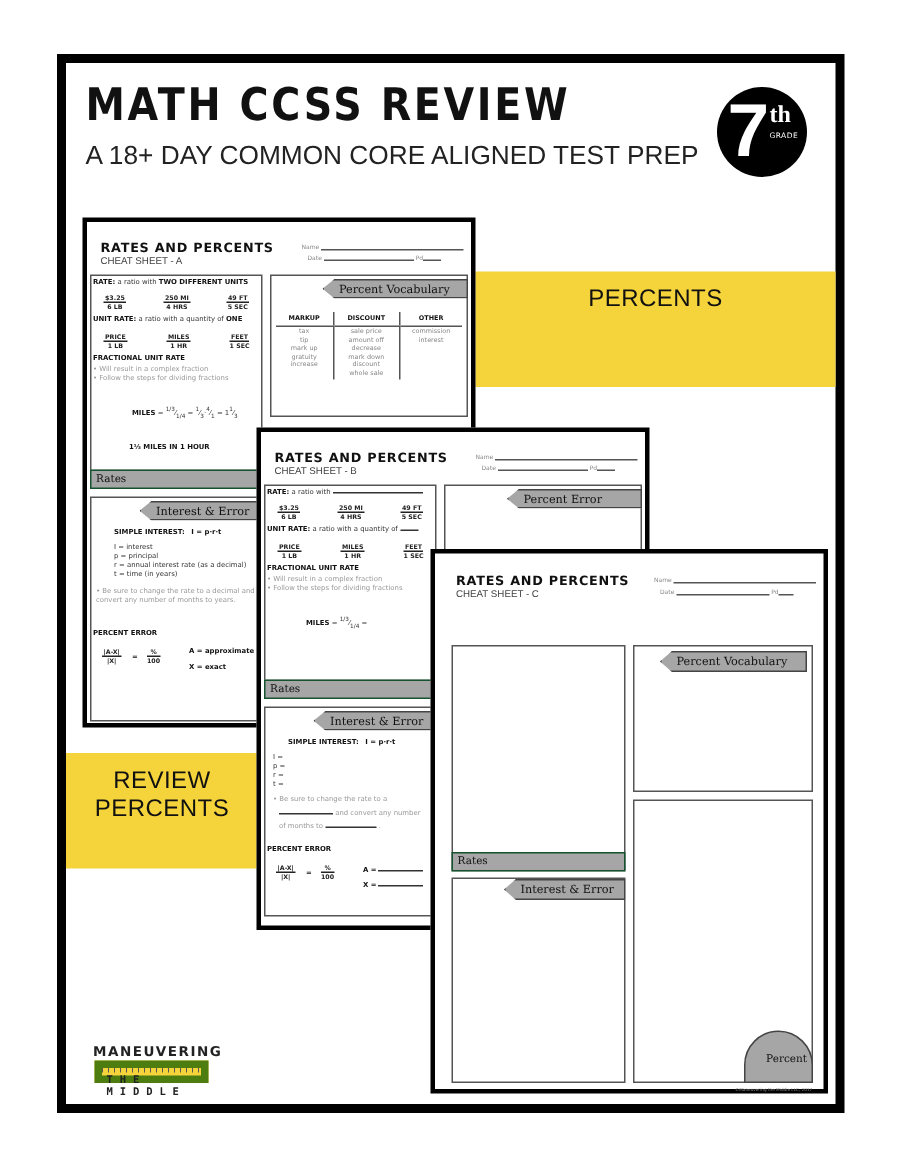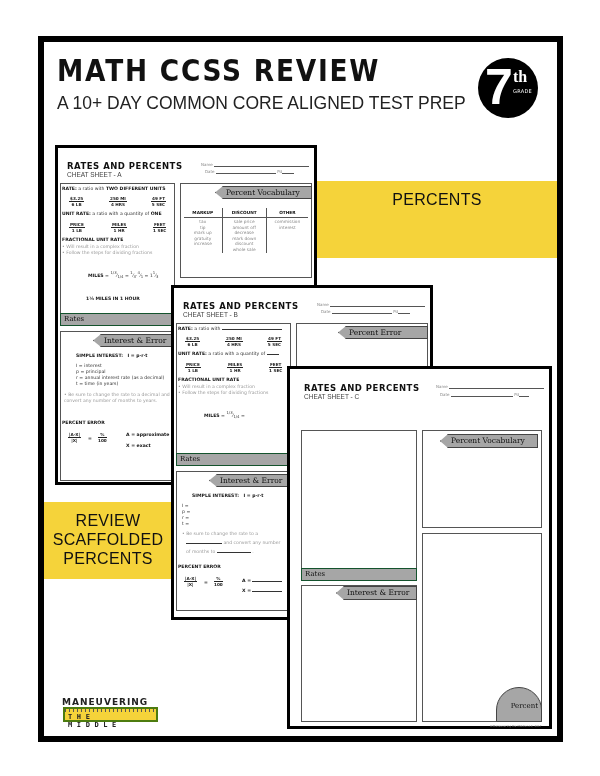--- a/index.html
+++ b/index.html
@@ -26,44 +26,43 @@
   .gray { color: #999; }
   .frac { position: absolute; font-size: 4.2px; text-align: center; font-weight: bold; color: #222; }
   .frac .n { border-bottom: 0.6px solid #222; padding: 0 1px; }
   .vt { position: absolute; border-collapse: collapse; font-size: 4.3px; }
   .vt th { font-weight: bold; padding: 2px 4px; border-bottom: 1px solid #555; }
   .vt td { color: #888; text-align: center; vertical-align: top; padding: 1px 3px; line-height: 5.5px; }
   .vt th + th, .vt td + td { border-left: 1px solid #555; }
   .quarter { position: absolute; background: #a6a6a6; border: 1px solid #444; border-radius: 40px 40px 0 0; font-family: "DejaVu Serif", serif; font-size: 7px; text-align: right; padding-right: 3px; padding-top: 14px; }
   .copy { position: absolute; font-size: 2.8px; color: #888; }
   .logo-top { position: absolute; left: 62px; top: 697px; font-family: "DejaVu Sans", sans-serif; font-weight: bold; font-size: 9px; letter-spacing: 1px; color: #222; }
-  .logo-ruler { position: absolute; left: 63px; top: 707px; width: 95px; height: 15px; background: #f5d33a; border: 2px solid #4d7c0f; font-family: "DejaVu Sans Mono", monospace; font-weight: bold; font-size: 7px; letter-spacing: 4.6px; padding-left: 3px; padding-top: 4px; color: #222; }
+  .logo-ruler { position: absolute; left: 63px; top: 707px; width: 76px; height: 15px; background: #f5d33a; border: 5px solid #4d7c0f; font-family: "DejaVu Sans Mono", monospace; font-weight: bold; font-size: 7px; letter-spacing: 4.6px; padding-left: 3px; padding-top: 4px; color: #222; }
   .logo-ruler .ticks { position: absolute; left: 0; top: 0; width: 100%; height: 3px; background: repeating-linear-gradient(90deg, #555 0 0.6px, transparent 0.6px 4px); }
 </style>
 </head>
 <body>
 
 <div class="frame"></div>
 
 <div class="title">MATH CCSS REVIEW</div>
-<div class="subtitle">A 10+ DAY COMMON CORE ALIGNED TEST PREP</div>
+<div class="subtitle">A 18+ DAY COMMON CORE ALIGNED TEST PREP</div>
 <div class="grade">
   <span class="num">7</span>
   <span class="th">th</span>
   <span class="gr">GRADE</span>
 </div>
 
 <div class="band" style="left:316px; top:181px; width:241px; height:77px;"></div>
 <div class="band-text" style="left:320px; top:190px; width:234px;">
   <div>PERCENTS</div>
 </div>
 <div class="band" style="left:44px; top:502px; width:128px; height:77px;"></div>
 <div class="band-text" style="left:44px; top:511px; width:128px;">
   <div>REVIEW</div>
-  <div>SCAFFOLDED</div>
   <div>PERCENTS</div>
 </div>
 
 <div class="sheet" style="left:55px; top:145px; width:262px; height:340px;">
   <div class="sh-title" style="left:9px; top:13px;">RATES AND PERCENTS</div>
   <div class="sh-sub" style="left:9px; top:23px;">CHEAT SHEET - A</div>
   <div class="nd" style="left:143px; top:14px;"><span>Name</span> <span class="line" style="width:95px;"></span></div>
   <div class="nd" style="left:147px; top:21px;"><span>Date</span> <span class="line" style="width:60px;"></span> <span>Pd</span><span class="line" style="width:12px;"></span></div>
 
   <div class="box" style="left:2px; top:35px; width:115px; height:143px;"></div>

